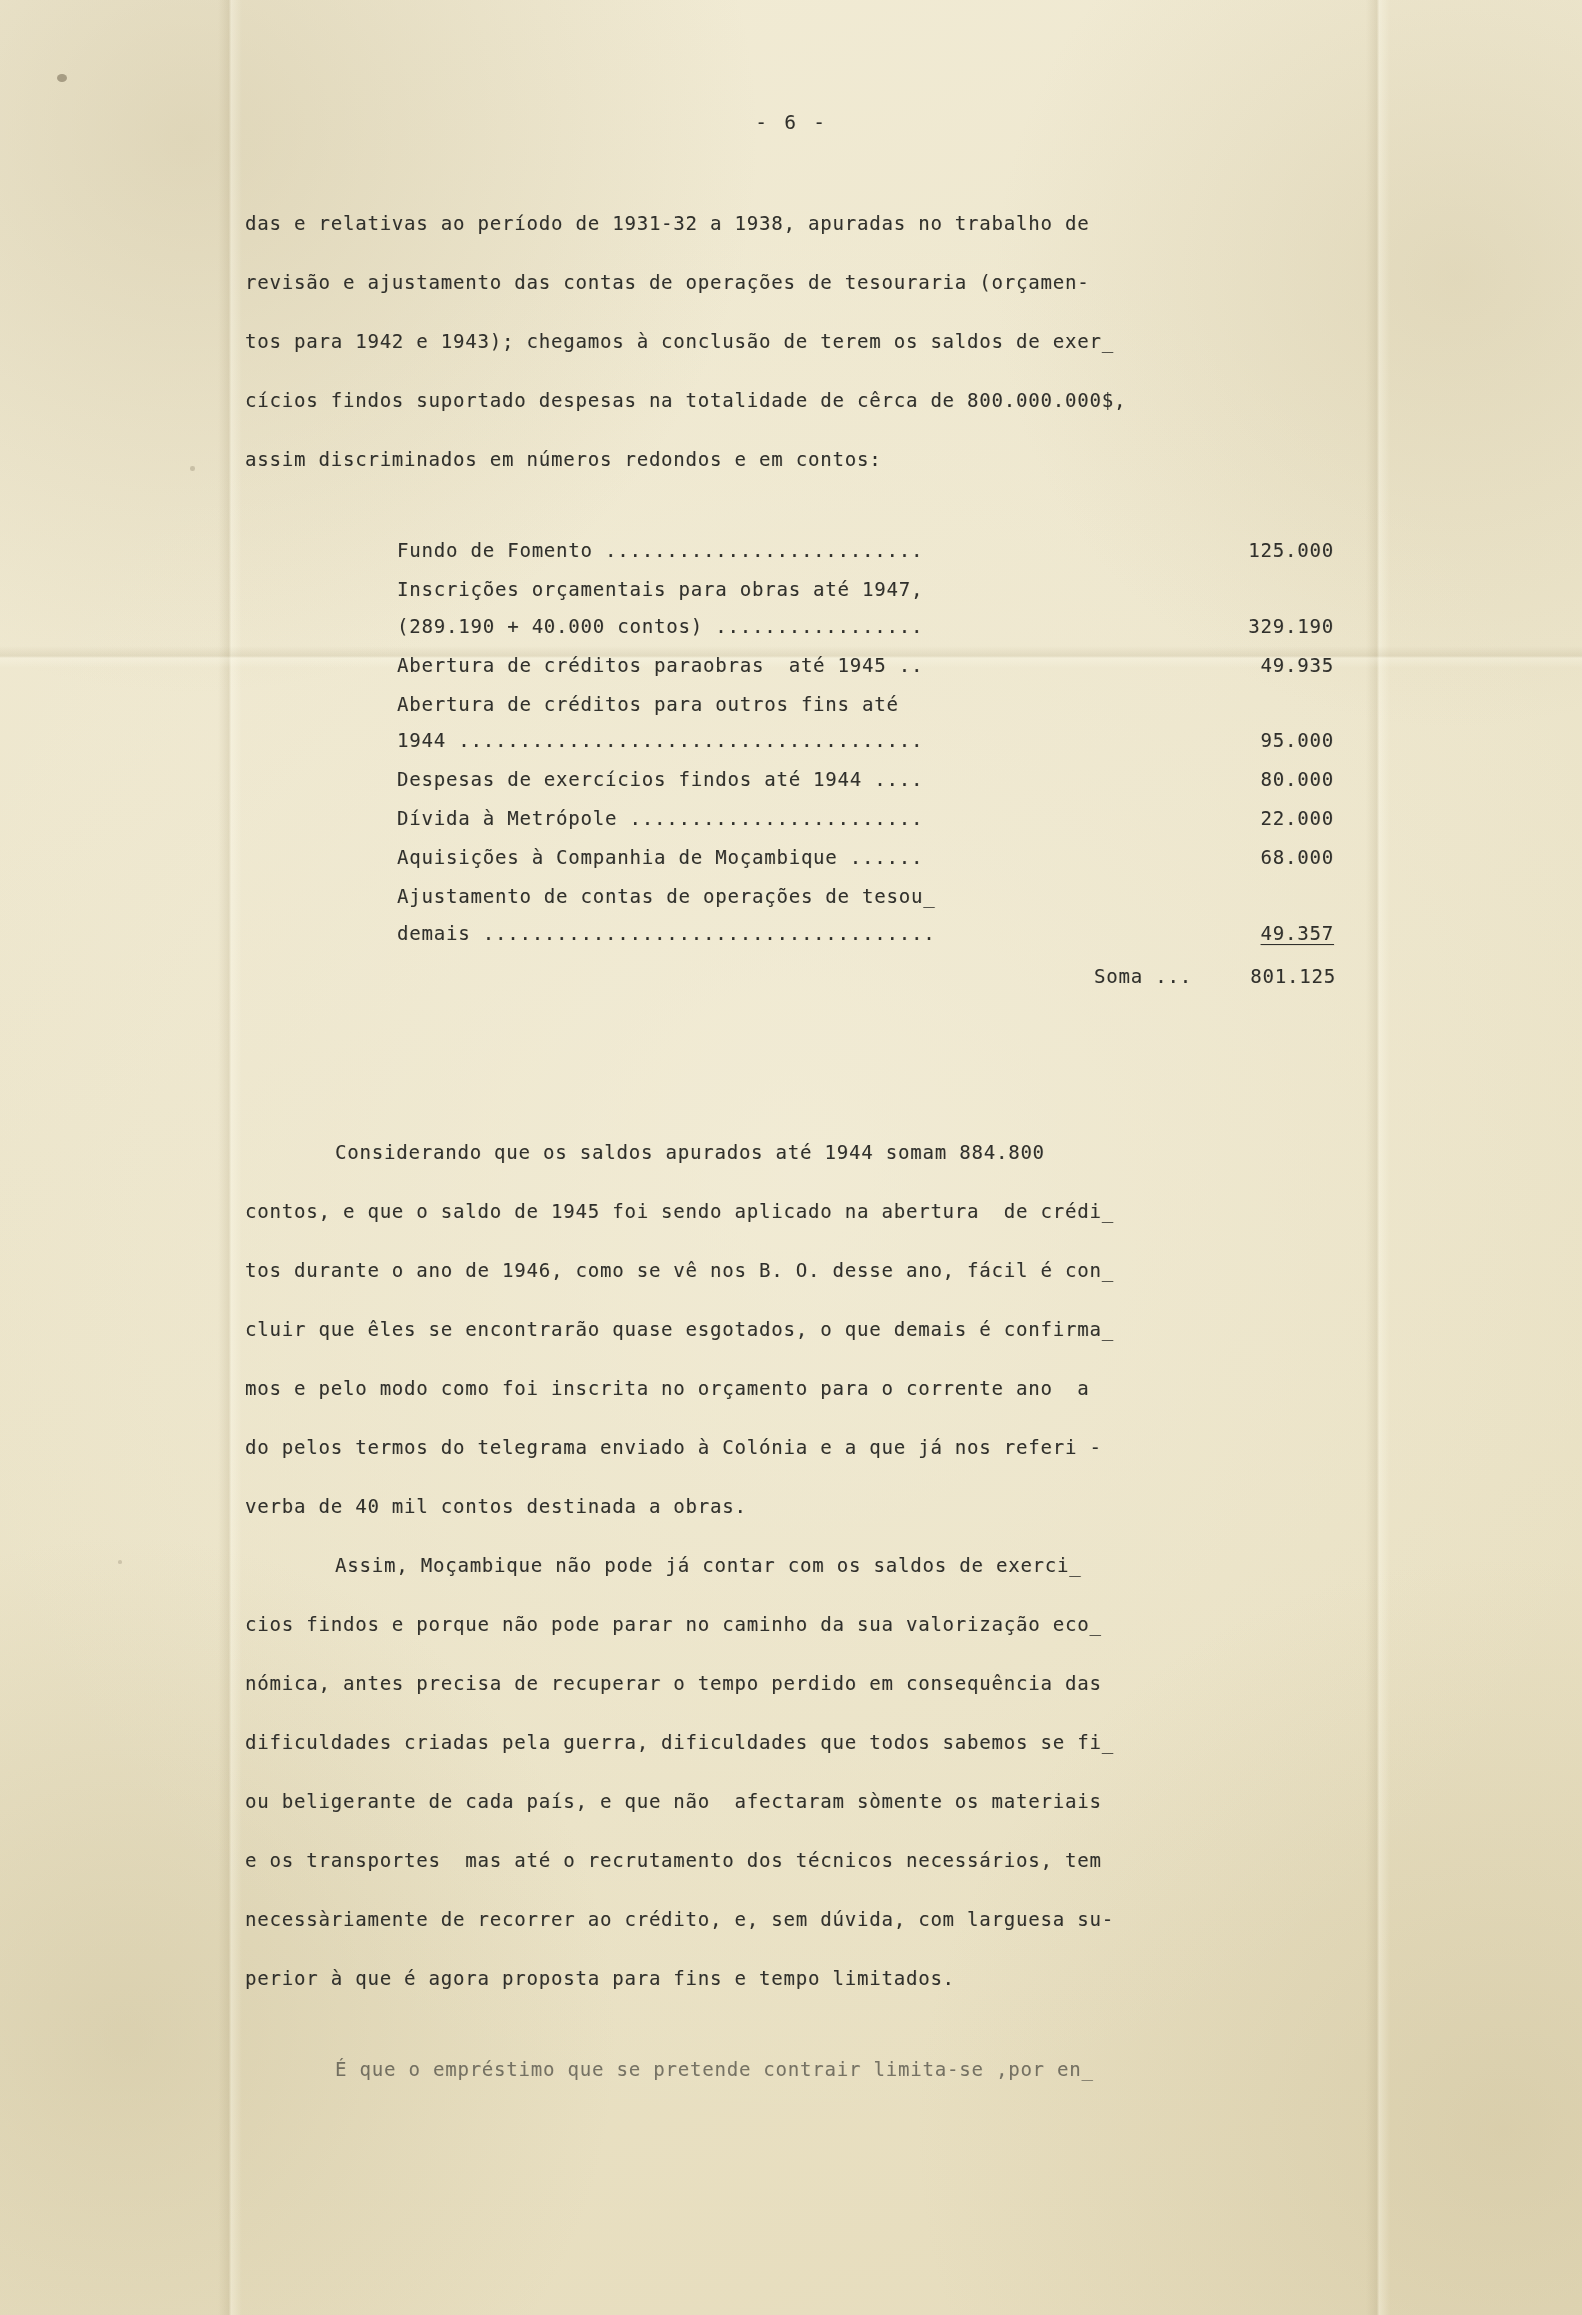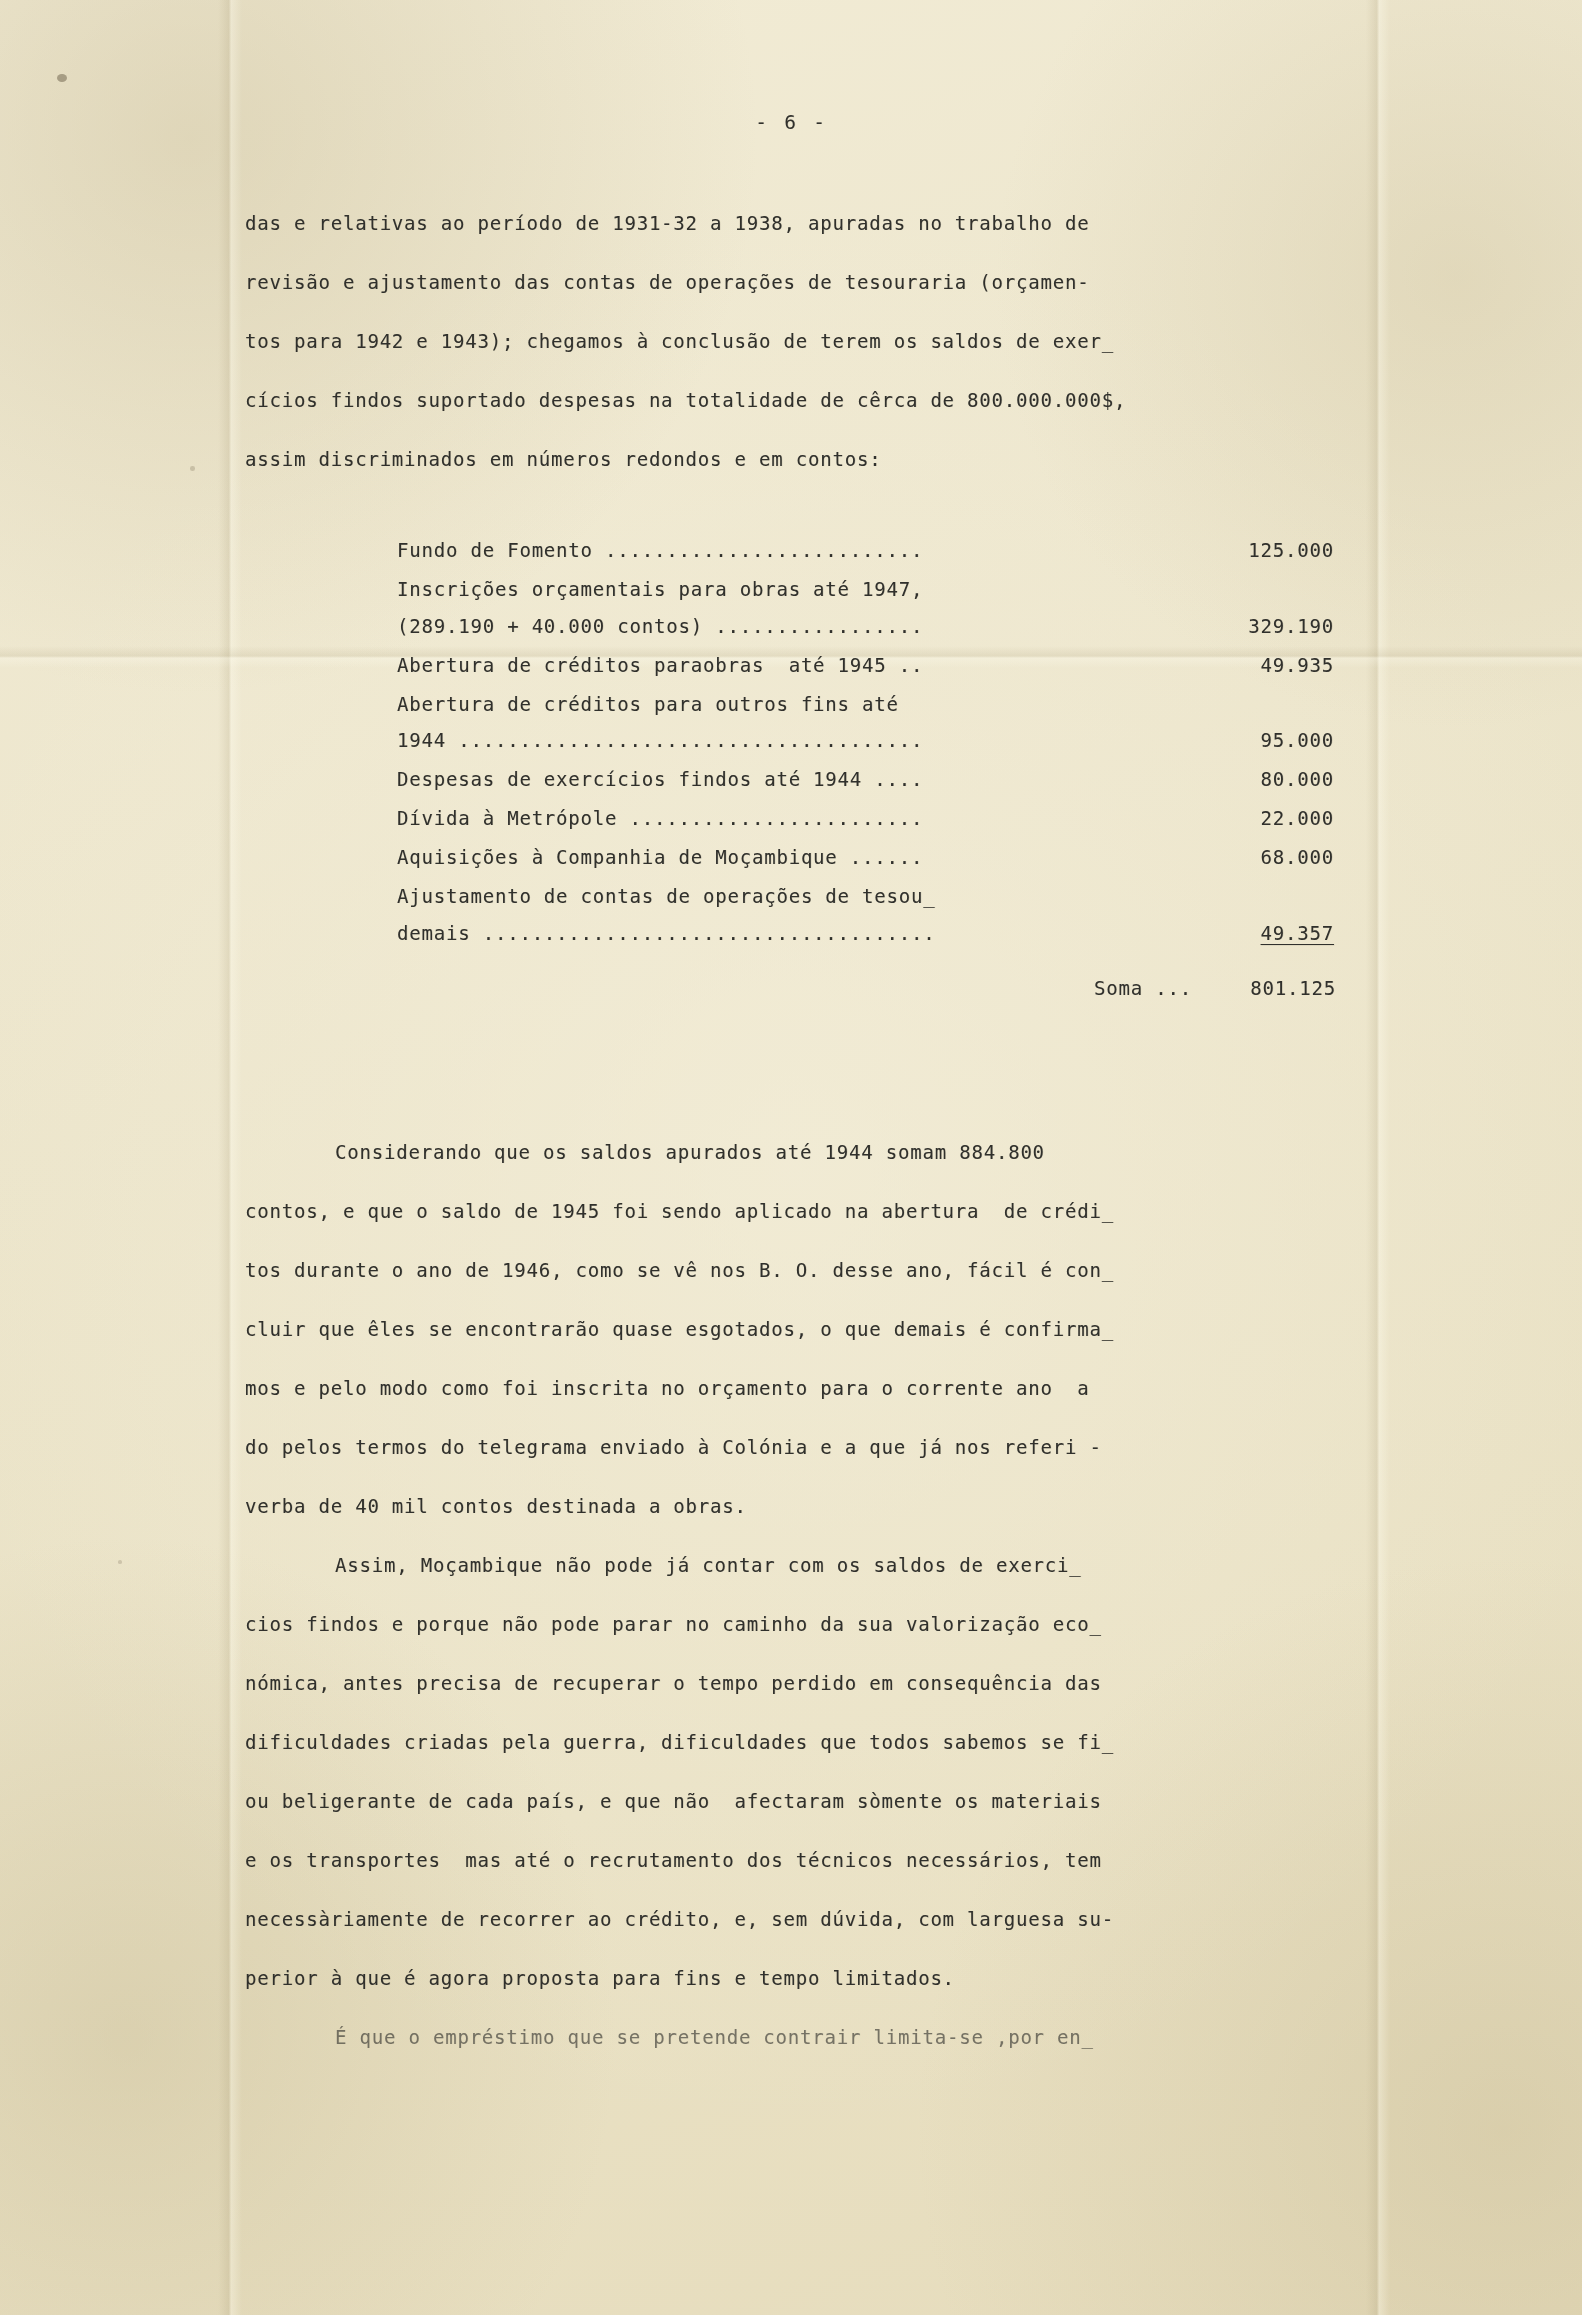--- a/index.html
+++ b/index.html
@@ -107,21 +107,21 @@
   }
   .tbl-row.two .val {
     bottom: 0;
   }
   .tbl-row .val.underlined {
     text-decoration: underline;
     text-underline-offset: 3.7px;
   }
   #sum-row {
     position: relative;
-    margin-top: 36px;
+    margin-top: 24px;
     height: 26px;
     text-align: center;
   }
   #sum-row .sum-label {
     position: absolute;
     right: 183px;
   }
   #sum-row .sum-value {
     position: absolute;
     right: 39px;
@@ -134,20 +134,21 @@
     width: 1246px;
   }
   #body-bottom .line {
     height: 59px;
   }
   .indent {
     padding-left: 90px;
   }
   .faint {
     opacity: 0.62;
+    margin-top: 32px;
   }
 </style>
 </head>
 <body>
 
 <div class="paper"></div>
 <div class="fold fold-v" style="left: 218px;"></div>
 <div class="fold fold-v" style="left: 1366px;"></div>
 <div class="fold fold-h" style="top: 646px;"></div>
 <div class="speck" style="left:57px; top:74px; width:10px; height:8.3px;"></div>

